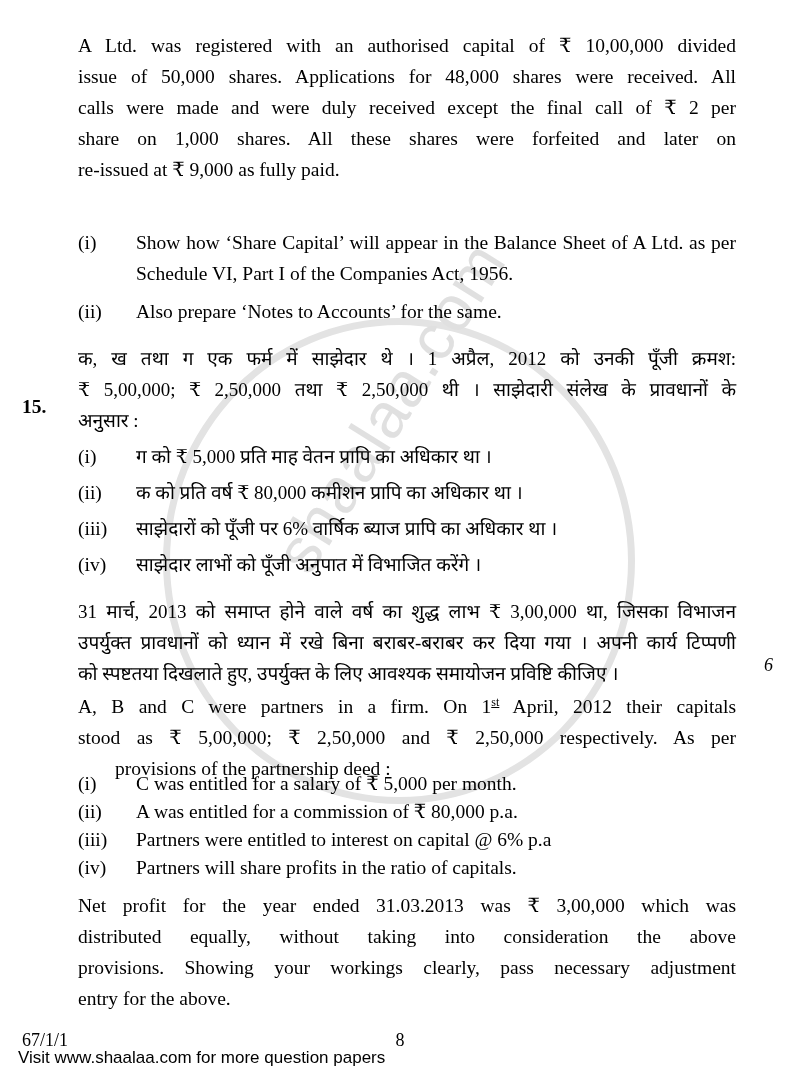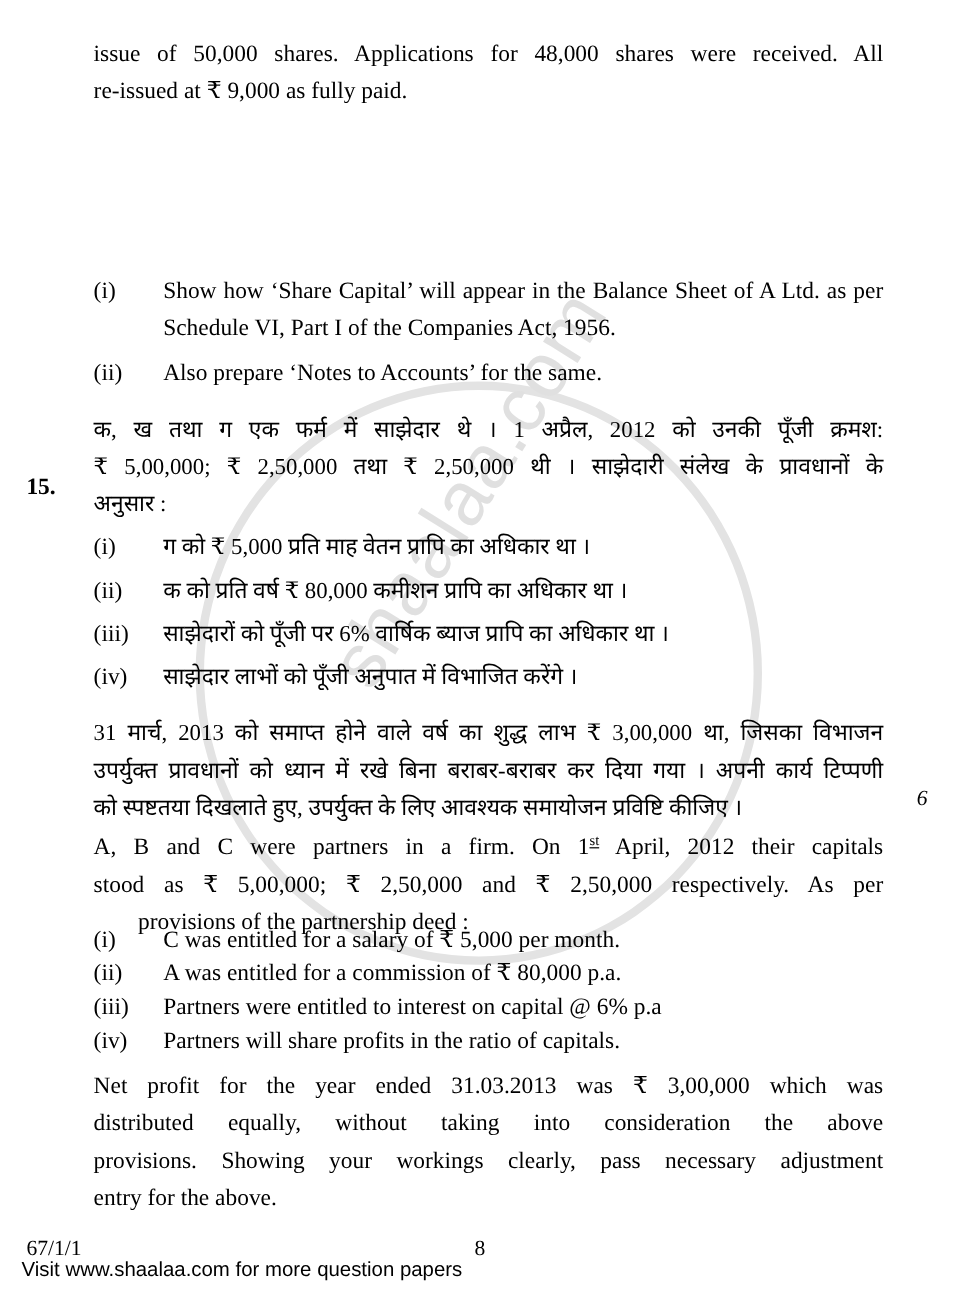--- a/index.html
+++ b/index.html
@@ -129,21 +129,24 @@
 <body>
 
 <div id="page">
 
   <div id="watermark"></div>
   <div id="watermark-text">shaalaa.com</div>
 
   <div id="content">
 
     <div class="blk just" style="left:78px; top:30px; width:658px;">
+      <div style="display:block; text-align:justify; text-align-last:justify;">A Ltd. was registered with an authorised capital of ₹ 10,00,000 divided</div>
       <div style="display:block; text-align:justify; text-align-last:justify;">issue of 50,000 shares. Applications for 48,000 shares were received. All</div>
+      <div style="display:block; text-align:justify; text-align-last:justify;">calls were made and were duly received except the final call of ₹ 2 per</div>
+      <div style="display:block; text-align:justify; text-align-last:justify;">share on 1,000 shares. All these shares were forfeited and later on</div>
       <div style="display:block;">re-issued at ₹ 9,000 as fully paid.</div>
     </div>
 
     <div class="marker" style="left:78px; top:227px;">(i)</div>
     <div class="blk just" style="left:136px; top:227px; width:600px; text-align-last:left;">Show how ‘Share Capital’ will appear in the Balance Sheet of A Ltd. as per Schedule VI, Part I of the Companies Act, 1956.</div>
 
     <div class="marker" style="left:78px; top:296px;">(ii)</div>
     <div class="blk" style="left:136px; top:296px; width:600px;">Also prepare ‘Notes to Accounts’ for the same.</div>
 
     <div class="qnum" style="left:22px; top:343px;margin-top:48px;">15.</div>

